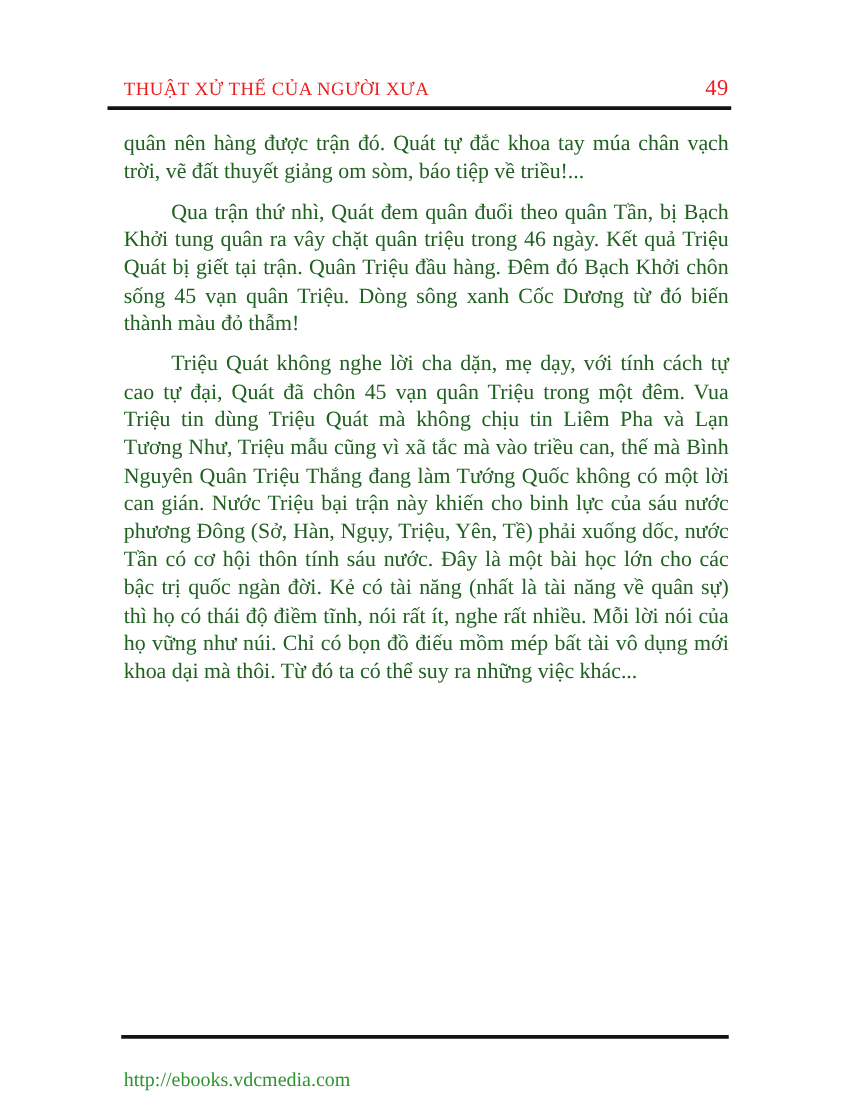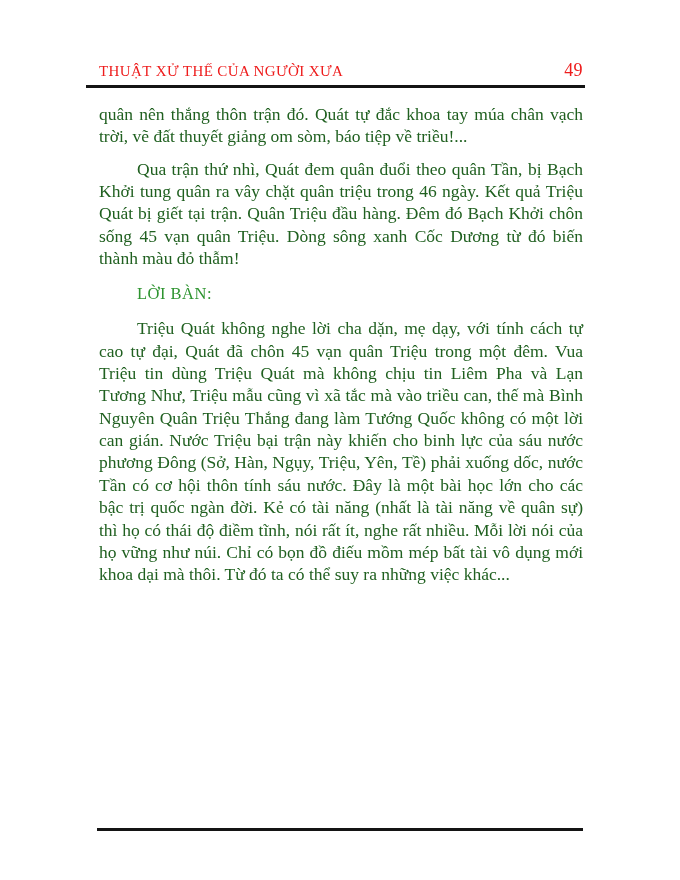--- a/index.html
+++ b/index.html
@@ -80,24 +80,24 @@
 <div class="page">
 
   <div class="header-row">
     <span class="header-title">THUẬT XỬ THẾ CỦA NGƯỜI XƯA</span>
     <span class="header-pagenum">49</span>
   </div>
 
   <div class="rule rule-header"></div>
 
   <div class="text-block">
-    <p>quân nên thắng thôn trận đó. Quát tự đắc khoa tay múa chân vạch trời, vẽ đất thuyết giảng om sòm, báo tiệp về triều!...</p>
+    <p>quân nên hàng được trận đó. Quát tự đắc khoa tay múa chân vạch trời, vẽ đất thuyết giảng om sòm, báo tiệp về triều!...</p>
     <p class="indented">Qua trận thứ nhì, Quát đem quân đuổi theo quân Tần, bị Bạch Khởi tung quân ra vây chặt quân triệu trong 46 ngày. Kết quả Triệu Quát bị giết tại trận. Quân Triệu đầu hàng. Đêm đó Bạch Khởi chôn sống 45 vạn quân Triệu. Dòng sông xanh Cốc Dương từ đó biến thành màu đỏ thẫm!</p>
 
-    <div class="section-heading">LỜI BÀN:</div>
 
     <p class="indented">Triệu Quát không nghe lời cha dặn, mẹ dạy, với tính cách tự cao tự đại, Quát đã chôn 45 vạn quân Triệu trong một đêm. Vua Triệu tin dùng Triệu Quát mà không chịu tin Liêm Pha và Lạn Tương Như, Triệu mẫu cũng vì xã tắc mà vào triều can, thế mà Bình Nguyên Quân Triệu Thắng đang làm Tướng Quốc không có một lời can gián. Nước Triệu bại trận này khiến cho binh lực của sáu nước phương Đông (Sở, Hàn, Ngụy, Triệu, Yên, Tề) phải xuống dốc, nước Tần có cơ hội thôn tính sáu nước. Đây là một bài học lớn cho các bậc trị quốc ngàn đời. Kẻ có tài năng (nhất là tài năng về quân sự) thì họ có thái độ điềm tĩnh, nói rất ít, nghe rất nhiều. Mỗi lời nói của họ vững như núi. Chỉ có bọn đồ điếu mồm mép bất tài vô dụng mới khoa dại mà thôi. Từ đó ta có thể suy ra những việc khác...</p>
   </div>
 
   <div class="rule rule-footer"></div>
 
+  <a class="footer-url">http://ebooks.vdcmedia.com</a>
 
 </div>
 
 </body></html>

